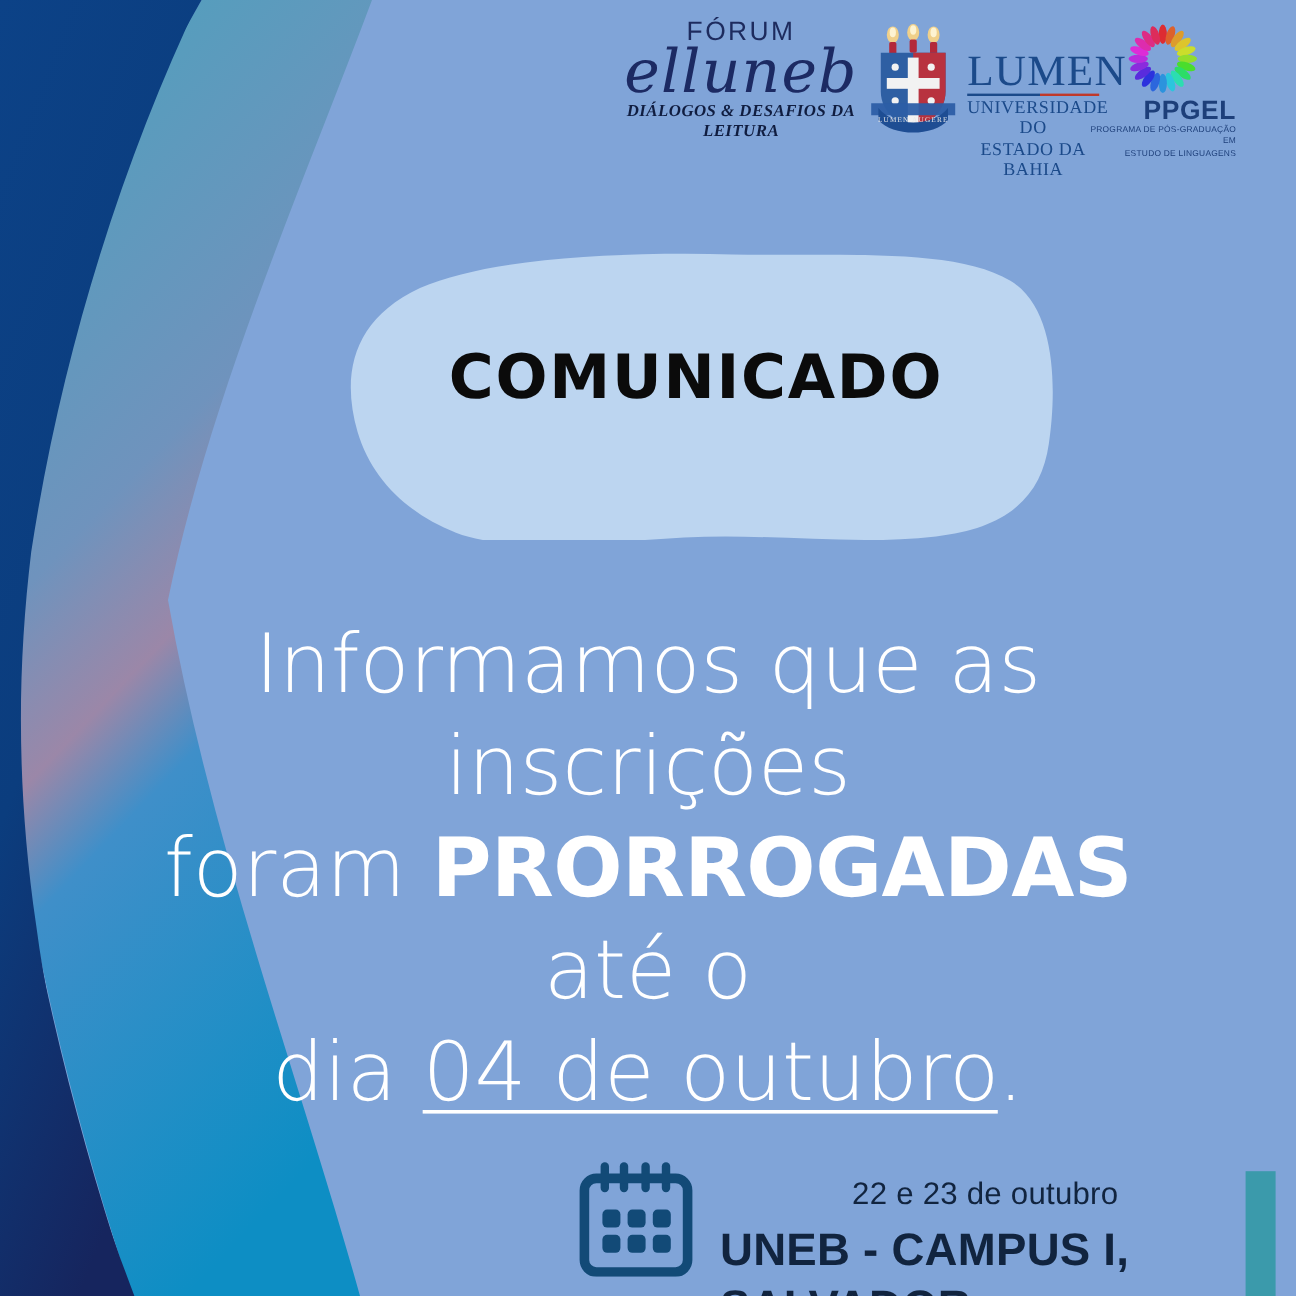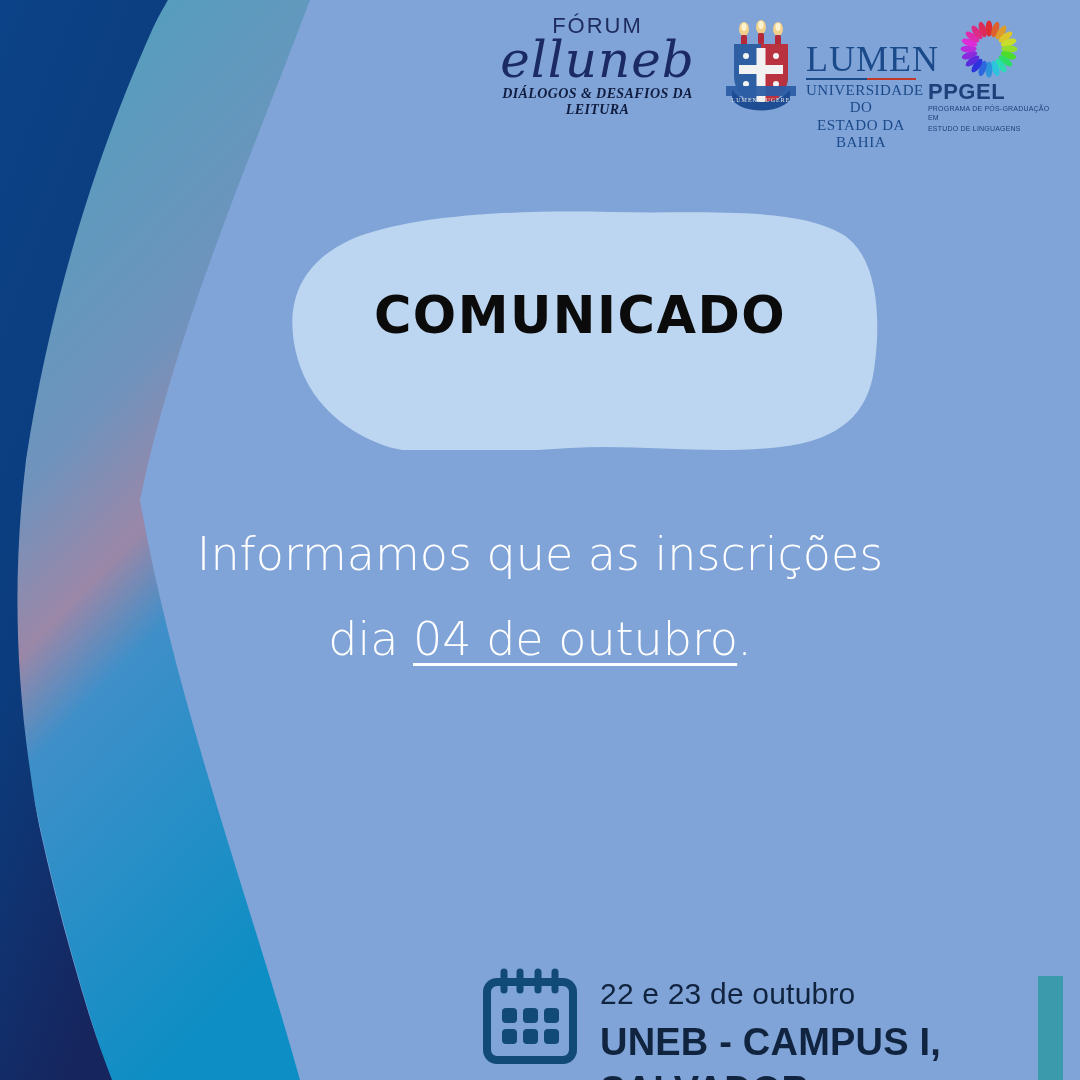--- a/index.html
+++ b/index.html
@@ -29,21 +29,21 @@
     position: absolute;
     left: 0;
     top: 8px;
     width: 1080px;
     height: 112px;
   }
 
   
   .logo-elluneb {
     position: absolute;
-    left: 490px;
+    left: 510px;
     top: 6px;
     width: 215px;
     text-align: center;
     color: #17275c;
   }
   .logo-elluneb .forum {
     font-family: "Liberation Sans", sans-serif;
     font-size: 22px;
     letter-spacing: 2px;
     color: #1d2b5e;
@@ -106,24 +106,24 @@
     font-family: "Liberation Serif", serif;
     font-size: 15px;
     letter-spacing: 0.5px;
     line-height: 1.15;
     color: #1b4a8a;
   }
 
   
   .logo-ppgel {
     position: absolute;
-    left: 928px;
+    left: 908px;
     top: 10px;
     width: 122px;
-    text-align: left;
+    text-align: right;
   }
   .logo-ppgel .ring {
     width: 62px;
     height: 62px;
     margin: 0 auto;
   }
   .logo-ppgel .ppgel-main {
     font-family: "Liberation Sans", sans-serif;
     font-weight: bold;
     font-size: 22px;
@@ -170,21 +170,21 @@
   
   .body-text {
     position: absolute;
     left: 130px;
     top: 512px;
     width: 820px;
     text-align: center;
     color: #ffffff;
     font-family: "DejaVu Sans", sans-serif;
     font-weight: 300;
-    font-size: 46px;
+    font-size: 68px;
     line-height: 85px;
     letter-spacing: 0px;
   }
   .body-text b {
     font-weight: bold;
     letter-spacing: -0.5px;
   }
   .body-text u {
     text-decoration: underline;
     text-underline-offset: 8px;
@@ -207,23 +207,24 @@
     height: 96px;
   }
   .footer-lines {
     position: absolute;
     left: 118px;
     top: 8px;
     color: #11243f;
     font-family: "Liberation Sans", sans-serif;
   }
   .footer-lines .l1 {
-    font-size: 30px;
+    font-size: 26px;
     line-height: 48px;
     letter-spacing: 0.2px;
+    text-align: center;
   }
   .footer-lines .l2 {
     font-size: 38px;
     line-height: 48px;
     letter-spacing: 0.2px;
     font-weight: bold;
   }
 
   
   .accent-bar {
@@ -357,20 +358,21 @@
                C440 255 370 244 300 248
                C230 252 150 260 110 244
                C70 228 40 200 28 160
                C14 112 24 66 80 40 Z" fill="#bcd5f0"></path>
     </svg>
     <div class="title-text">COMUNICADO</div>
   </div>
 
   <div class="body-text">
     <div>Informamos que as inscrições</div>
+    <div><span>foram </span><b>PRORROGADAS</b><span> até o</span></div>
     <div><span>dia </span><u>04 de outubro</u><span>.</span></div>
   </div>
 
   <div class="footer">
     <div class="cal-icon">
       <svg viewBox="0 0 96 96" width="96" height="96">
         <g stroke="#124a77" fill="none" stroke-width="7" stroke-linecap="round">
           <line x1="22" y1="4" x2="22" y2="22"></line>
           <line x1="38" y1="4" x2="38" y2="22"></line>
           <line x1="56" y1="4" x2="56" y2="22"></line>

